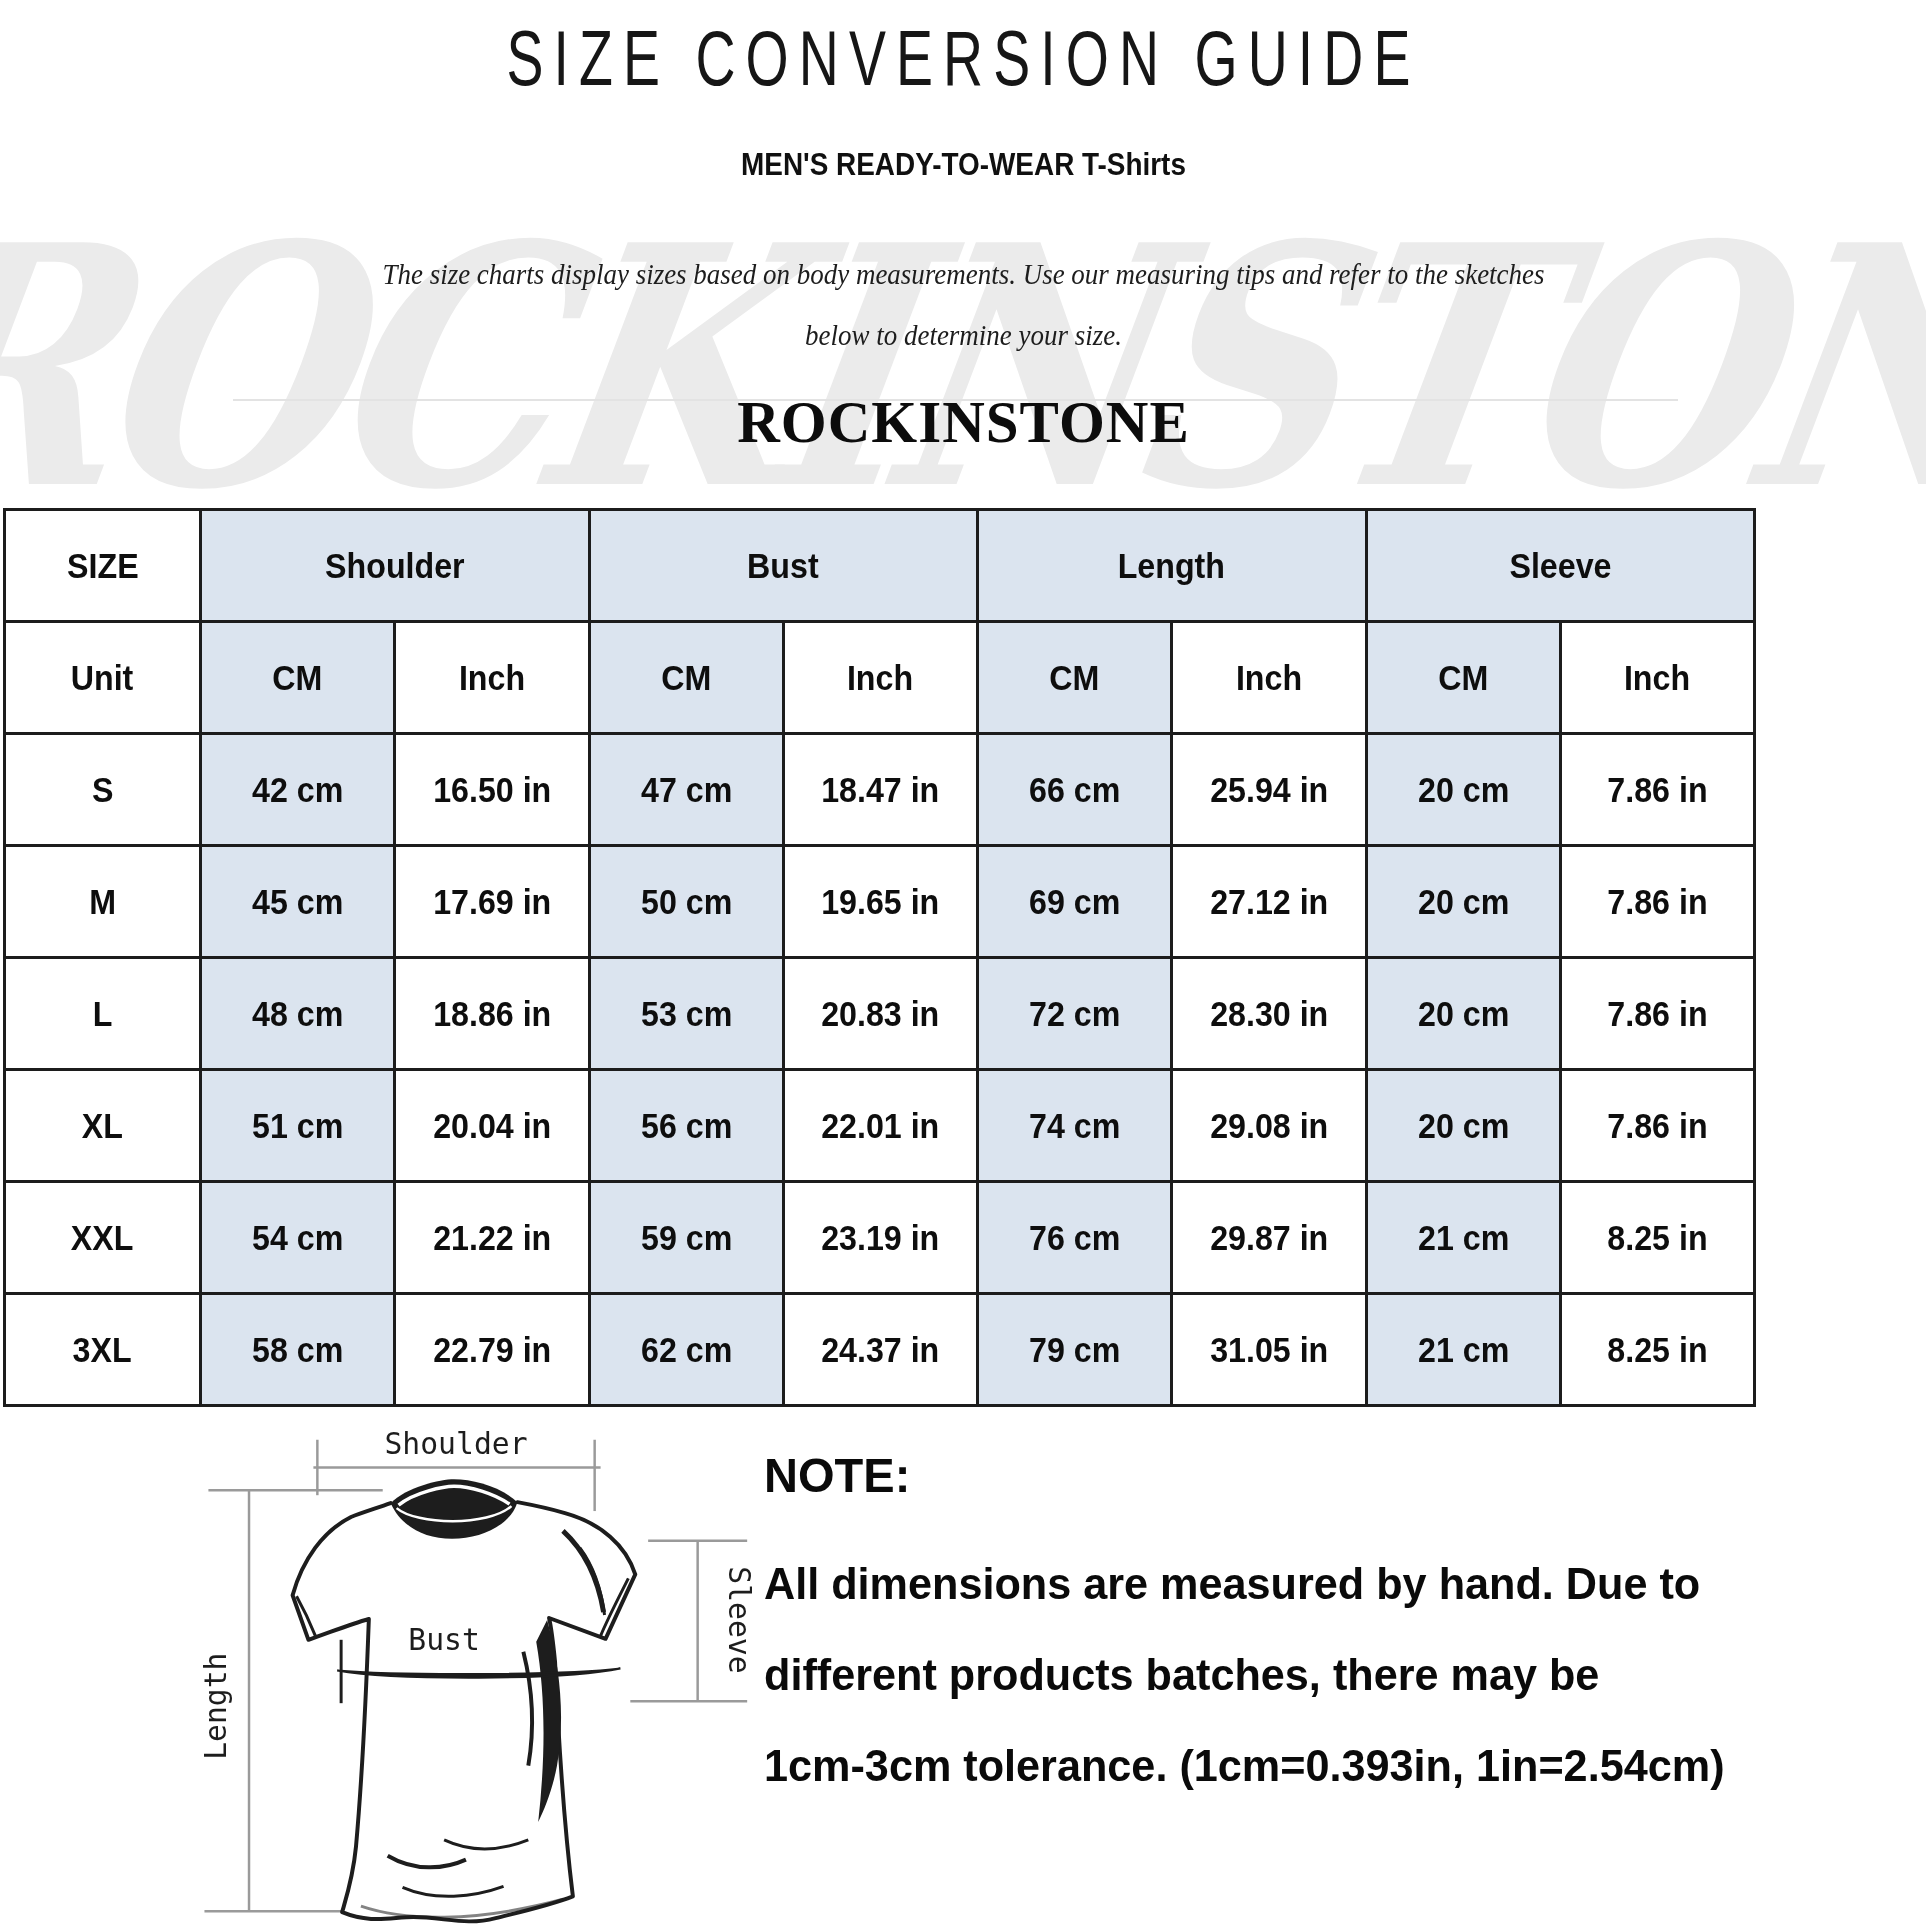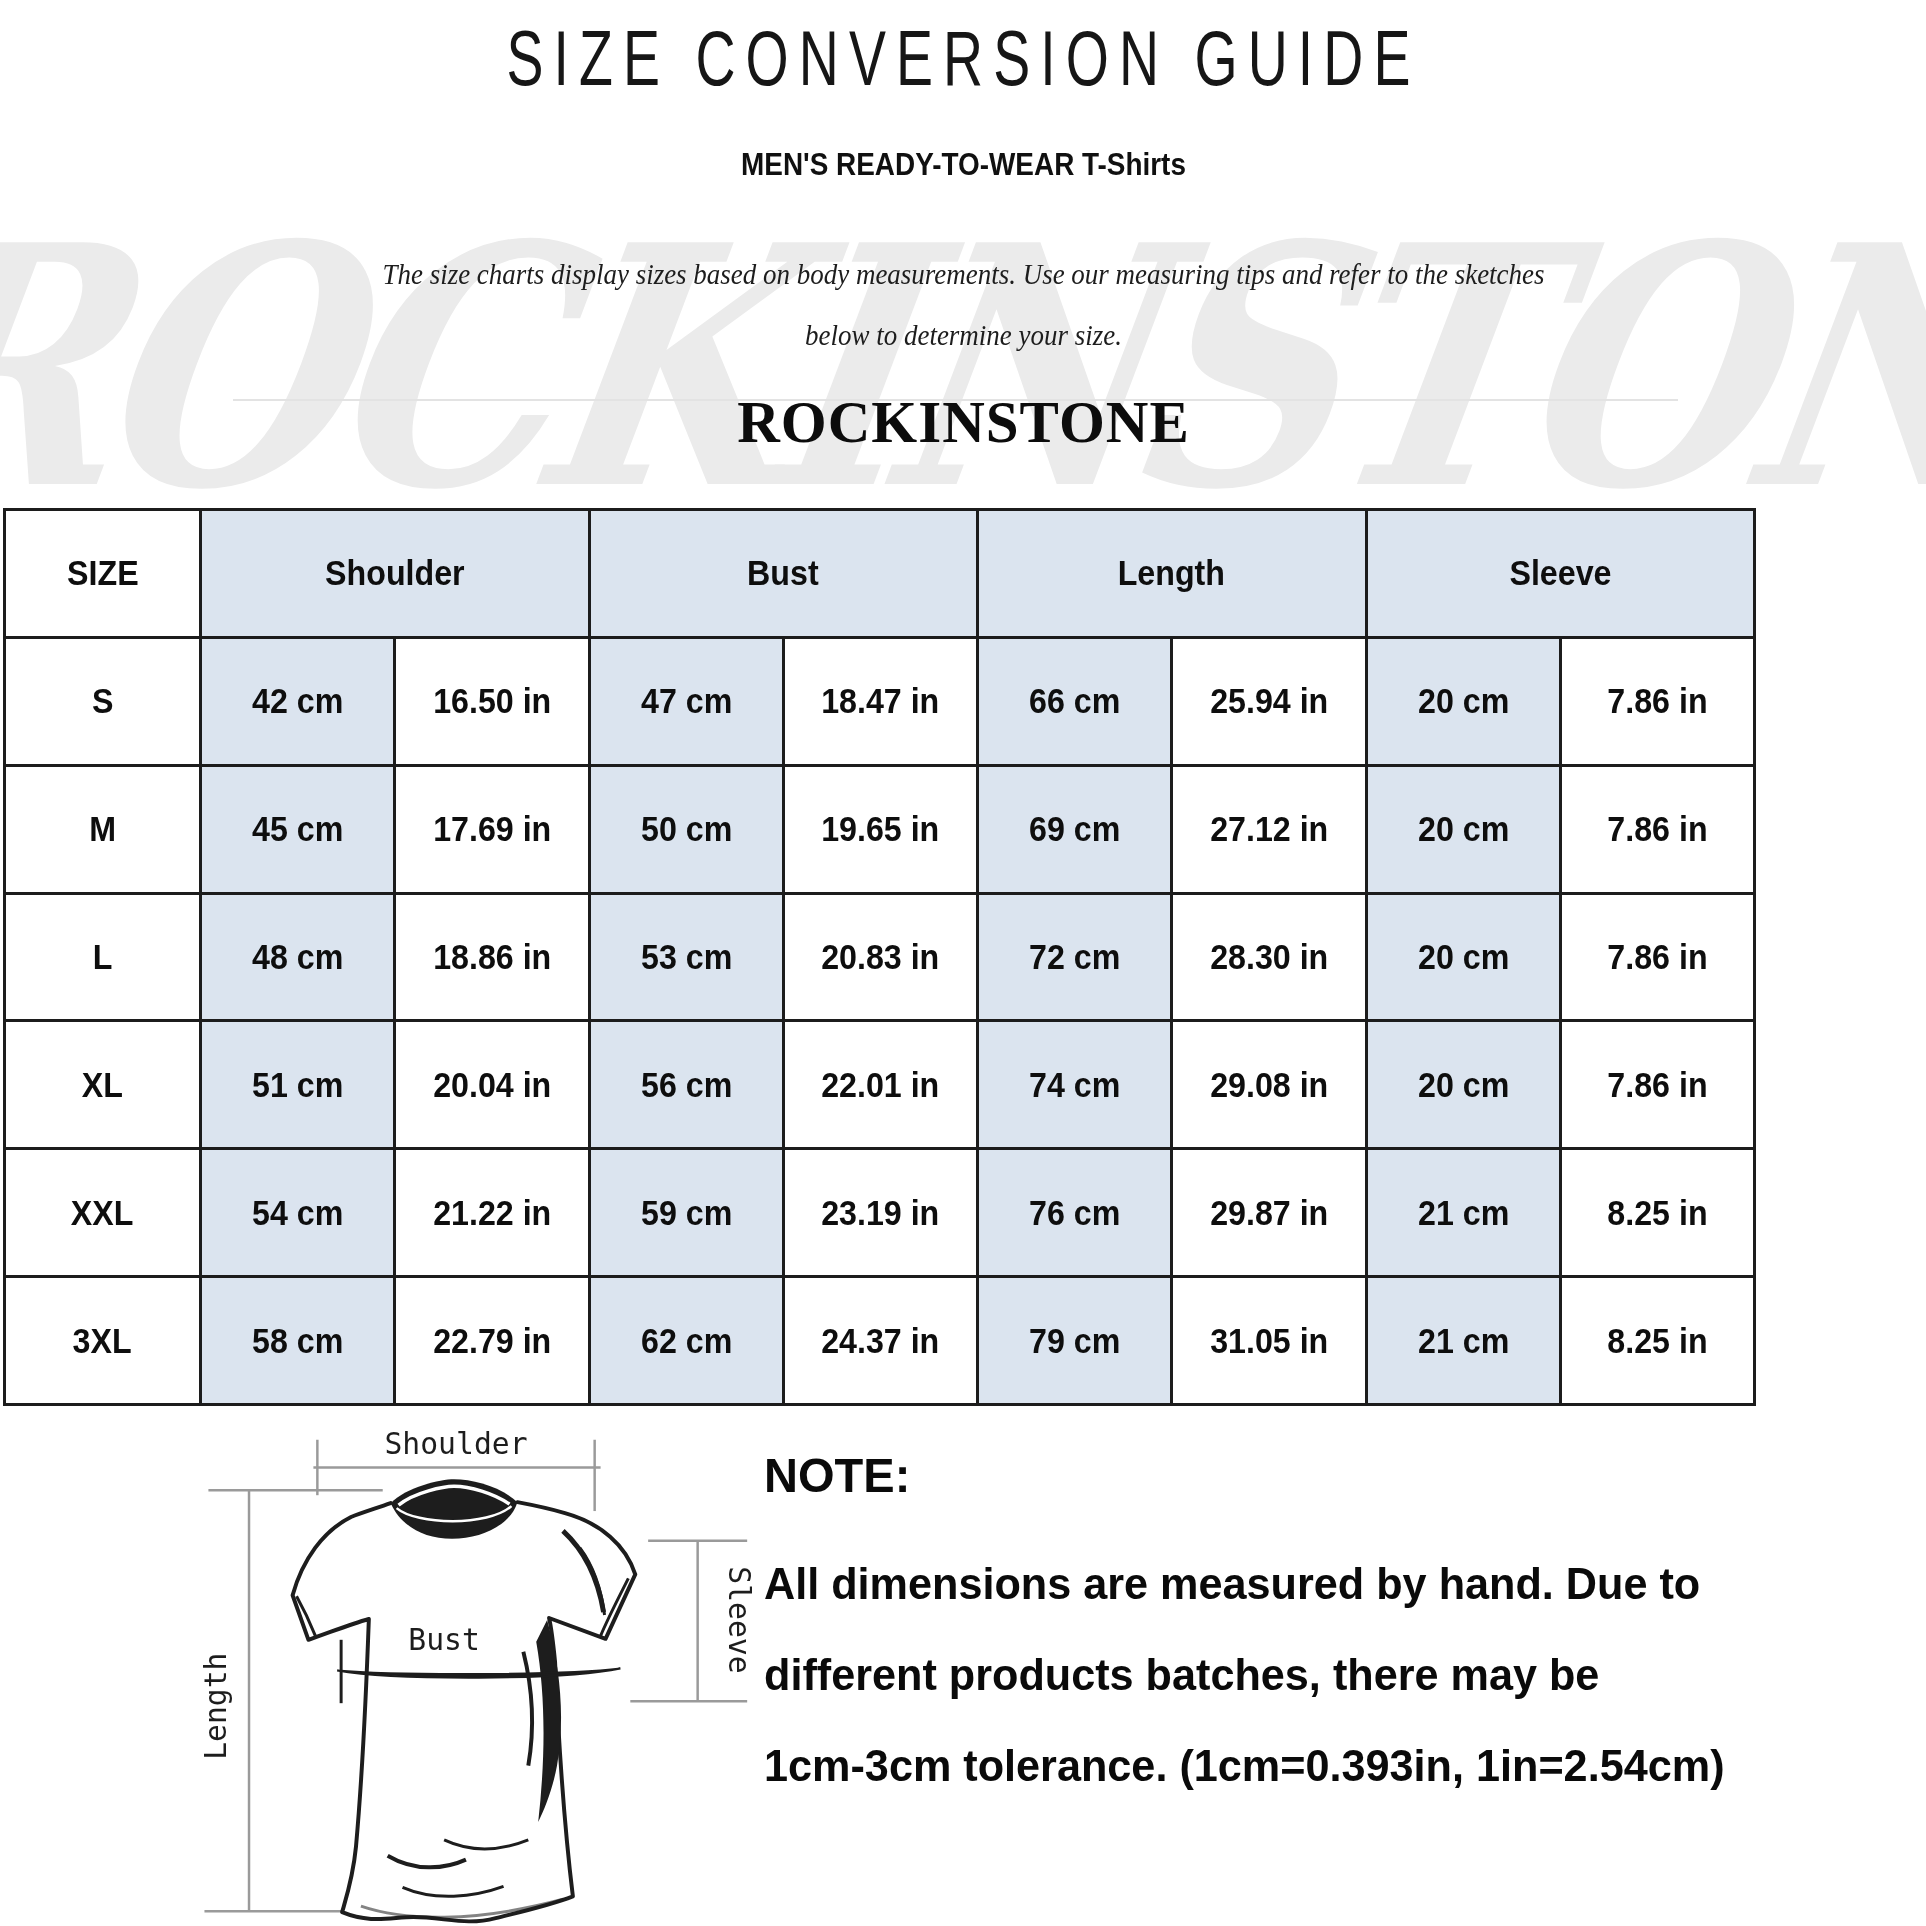--- a/index.html
+++ b/index.html
@@ -144,20 +144,31 @@
         <col class="col-data">
         <col class="col-data">
       </colgroup>
     <tbody>
       <tr>
         <td><span class="ct">SIZE</span></td>
         <td class="blue" colspan="2"><span class="ct">Shoulder</span></td>
         <td class="blue" colspan="2"><span class="ct">Bust</span></td>
         <td class="blue" colspan="2"><span class="ct">Length</span></td>
         <td class="blue" colspan="2"><span class="ct">Sleeve</span></td>
+      </tr>
+      <tr>
+        <td><span class="ct">Unit</span></td>
+        <td class="blue"><span class="ct">CM</span></td>
+        <td><span class="ct">Inch</span></td>
+        <td class="blue"><span class="ct">CM</span></td>
+        <td><span class="ct">Inch</span></td>
+        <td class="blue"><span class="ct">CM</span></td>
+        <td><span class="ct">Inch</span></td>
+        <td class="blue"><span class="ct">CM</span></td>
+        <td><span class="ct">Inch</span></td>
       </tr>
       <tr>
         <td><span class="ct">S</span></td>
         <td class="blue"><span class="ct">42 cm</span></td>
         <td><span class="ct">16.50 in</span></td>
         <td class="blue"><span class="ct">47 cm</span></td>
         <td><span class="ct">18.47 in</span></td>
         <td class="blue"><span class="ct">66 cm</span></td>
         <td><span class="ct">25.94 in</span></td>
         <td class="blue"><span class="ct">20 cm</span></td>

